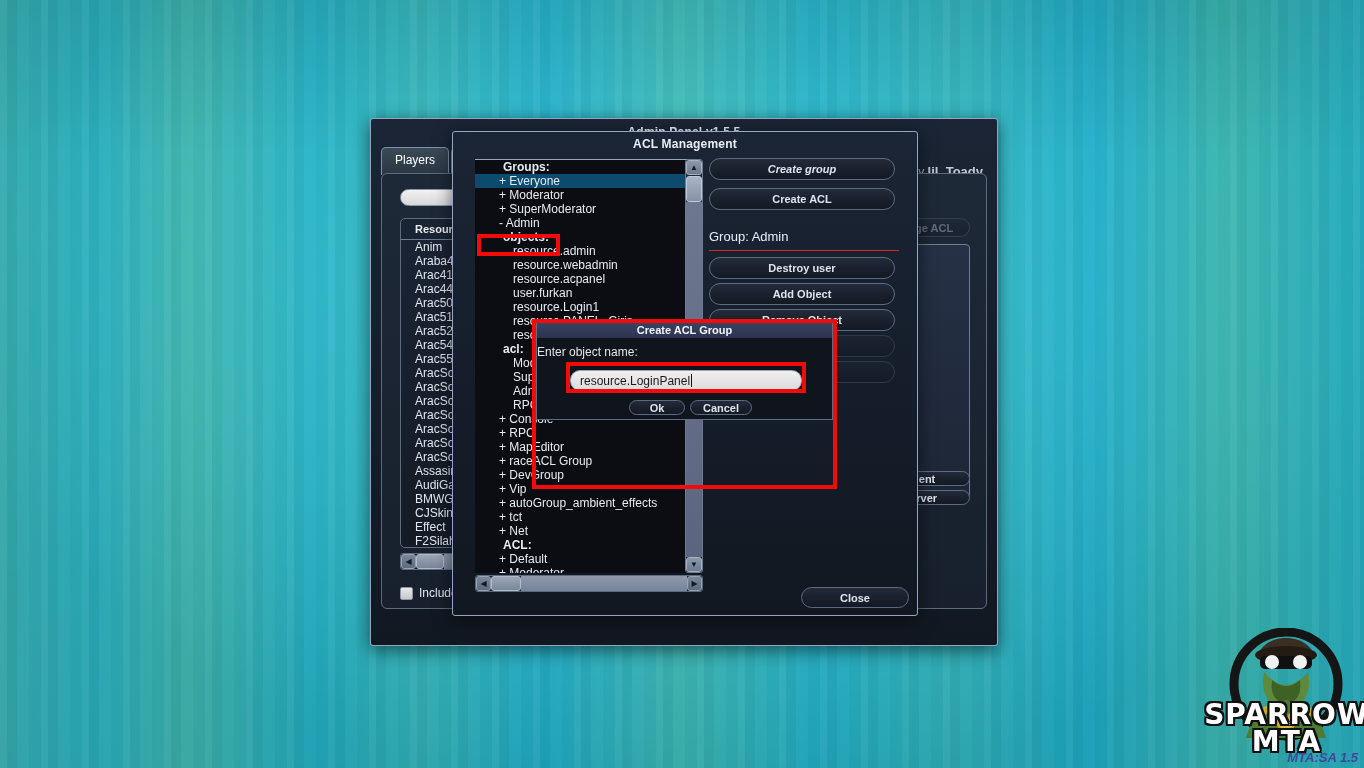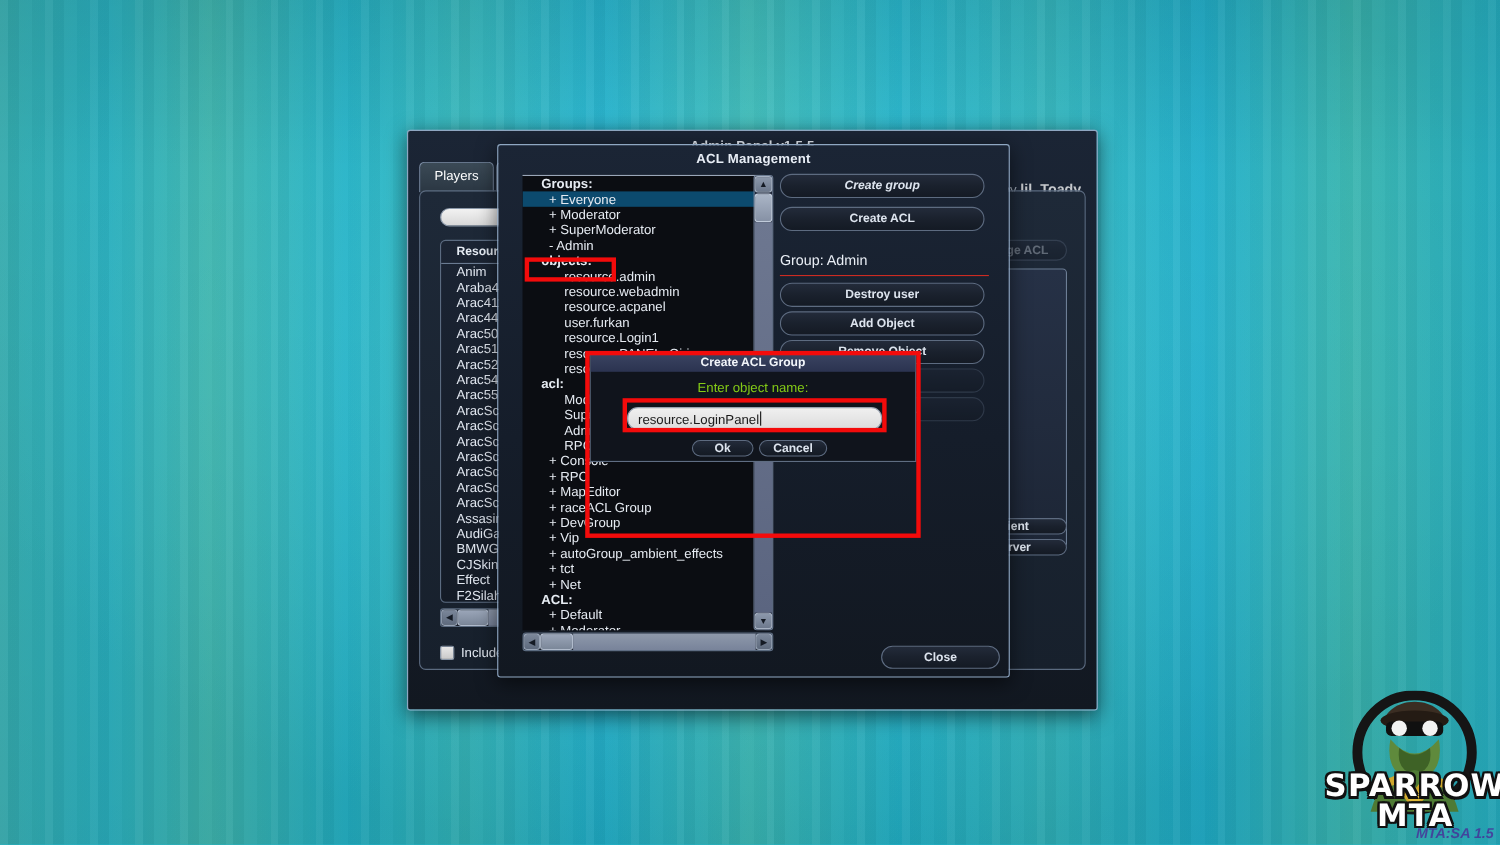--- a/index.html
+++ b/index.html
@@ -179,21 +179,21 @@
   #aclTree {
     position:absolute; left:22px; top:27px; width:220px; height:414px;
     background:#0b0d12;
     border-top:1px solid #9aa6b8;
     overflow:hidden;
   }
   .tree-row {
     height:14px; line-height:14px;
     font-size:12px; color:#e6ebf2; white-space:nowrap;
   }
-  .tree-row.hdr { font-weight:bold; padding-left:17px; }
+  .tree-row.hdr { font-weight:bold; padding-left:28px; }
   .tree-row.lvl1 { padding-left:24px; }
   .tree-row.lvl2 { padding-left:38px; }
   .tree-row.sel { background:#0c4a6e; }
 
   
   #treeVScroll {
     position:absolute; left:232px; top:27px; width:18px; height:414px;
     background:linear-gradient(180deg,#20283a 0%,#1a2130 100%);
     border:1px solid #6b7b92; border-radius:3px;
     display:flex; flex-direction:column; align-items:center;
@@ -239,21 +239,21 @@
     border:1px solid #5f6d82;
     z-index:40;
   }
   #modalTitleBar {
     height:17px; width:100%;
     background:linear-gradient(180deg,#3b4462 0%,#2b3350 100%);
     display:flex; align-items:center; justify-content:center;
   }
   #modalTitle { font-size:11px; font-weight:bold; color:#f2f5fa; }
   #modalPrompt {
-    margin-top:7px; text-align:center; font-size:12px; color:#84cc16;
+    margin-top:7px; text-align:left; font-size:12px; color:#e5e5e5;
   }
   #modalInput {
     position:absolute; left:33px; top:49px; width:232px; height:21px;
     background:linear-gradient(180deg,#f0f0f0 0%,#dcdcdc 100%);
     border:1px solid #9aa4b2; border-radius:10px;
     display:flex; align-items:center; padding-left:9px;
   }
   #modalInputValue { font-size:12px; color:#1a1a1a; }
   #caret {
     display:inline-block; width:1px; height:13px;

